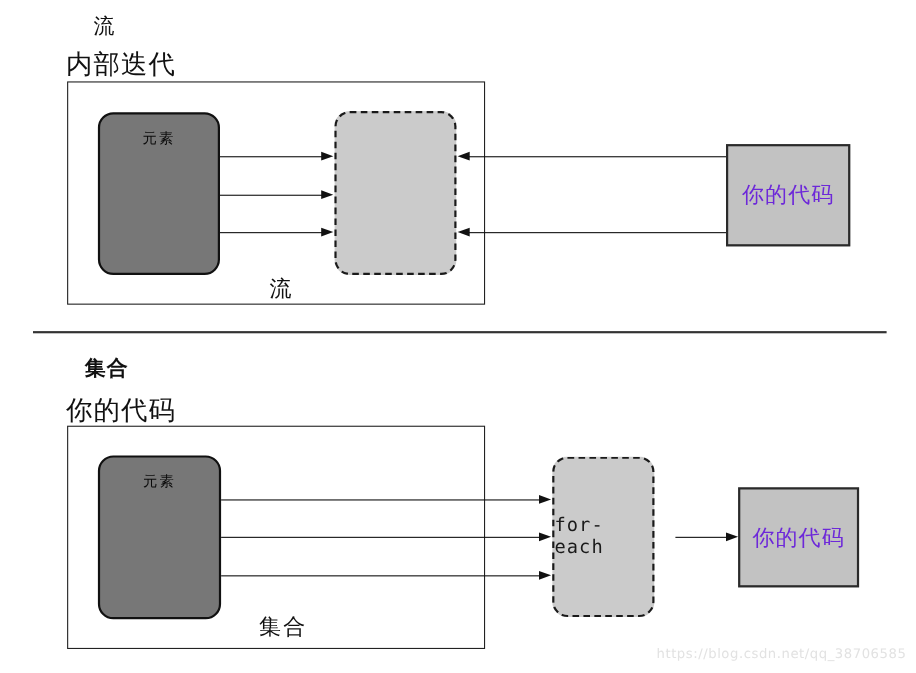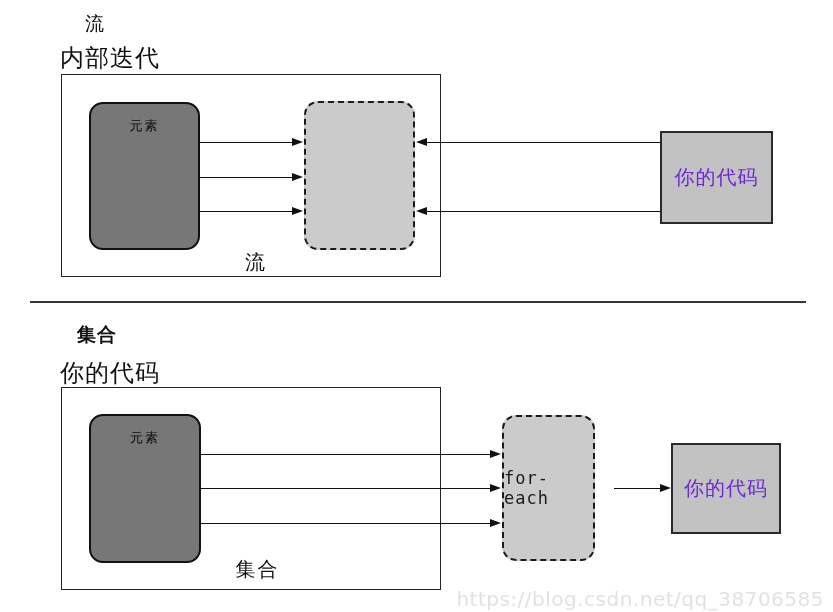--- a/index.html
+++ b/index.html
@@ -116,21 +116,21 @@
     left: 30px;
     top: 301px;
     width: 776px;
     border-top: 2px solid #333333;
   }
   .watermark {
     position: absolute;
     right: 9px;
     top: 587px;
     font-family: "DejaVu Sans", "Liberation Sans", sans-serif;
-    font-size: 20px;
+    font-size: 12px;
     color: #e2e2e2;
     letter-spacing: 0.5px;
   }
 </style>
 </head>
 <body>
 
 <div class="canvas">
 
   <div class="txt section-title" style="left:85px; top:11px;">流</div>

